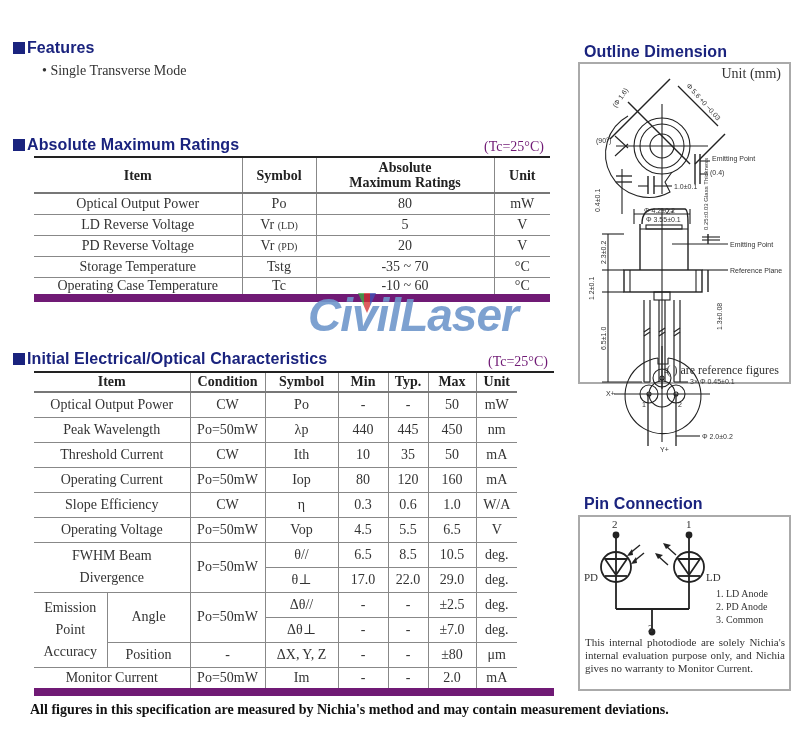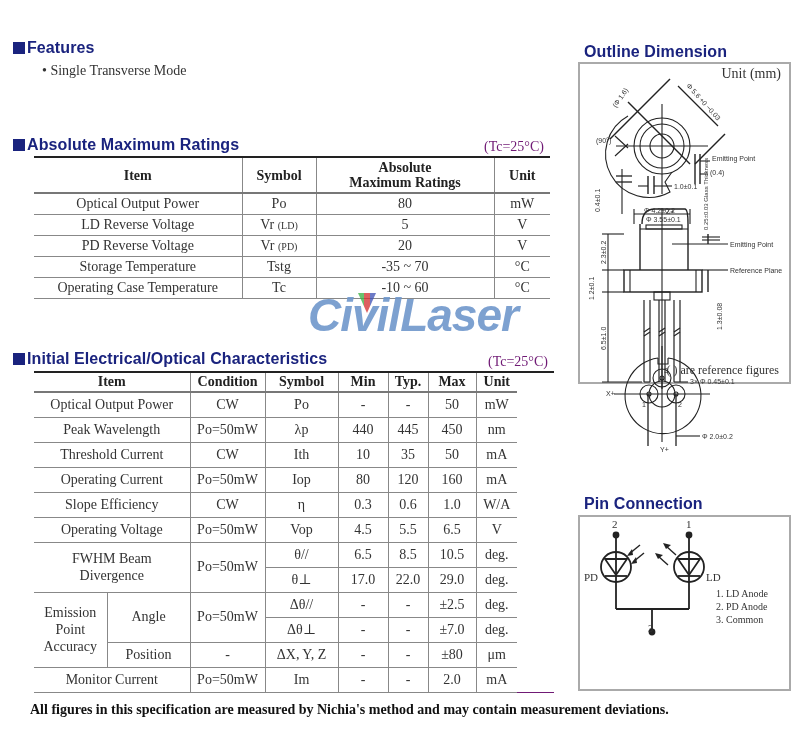--- a/index.html
+++ b/index.html
@@ -36,31 +36,31 @@
     text-align: center;
     vertical-align: middle;
     border-left: 1px solid #888;
     border-bottom: 1px solid #888;
     padding: 0 2px;
     white-space: nowrap;
   }
   table.spec th:first-child, table.spec td.first { border-left: none; }
   table.spec th { font-weight: bold; color: #222; }
   table.spec thead th { border-bottom: 2px solid #777; }
-  table.spec { border-top: 2px solid #222; border-bottom: 1px solid #701a75; }
+  table.spec { border-top: 2px solid #222; border-bottom: 8px solid #701a75; }
   .sub { font-size: 10px; }
 
   #amr { left: 34px; top: 156px; width: 516px; }
   #amr th { height: 36px; line-height: 15px; }
   #amr td { height: 21px; }
 
   #ieo { left: 34px; top: 371px; width: 520px; }
   #ieo th { height: 20px; }
   #ieo td { height: 25px; }
-  #ieo td.wrap { white-space: normal; line-height: 17px; }
+  #ieo td.wrap { white-space: normal; line-height: 22px; }
 
   .footnote {
     position: absolute; left: 30px; top: 694px;
     font-weight: bold; font-size: 14px; color: #111; white-space: nowrap; margin-top: 8px;
   }
 
   .watermark {
     position: absolute; left: 308px; top: 288px;
     font-family: "Liberation Sans", "DejaVu Sans", sans-serif;
     font-weight: bold; font-style: italic;
@@ -453,13 +453,14 @@
       <text x="4" y="64">PD</text>
       <text x="126" y="64">LD</text>
     </g>
   </svg>
   <div class="pin-legend">
     <div>1. LD Anode</div>
     <div>2. PD Anode</div>
     <div>3. Common</div>
   </div>
   <div style="position:absolute; left:68px; top:106px; font-size:10px; color:#333;">3</div>
+  <div class="pin-note">This internal photodiode are solely Nichia's internal evaluation purpose only, and Nichia gives no warranty to Monitor Current.</div>
 </div>
 
 </body></html>

